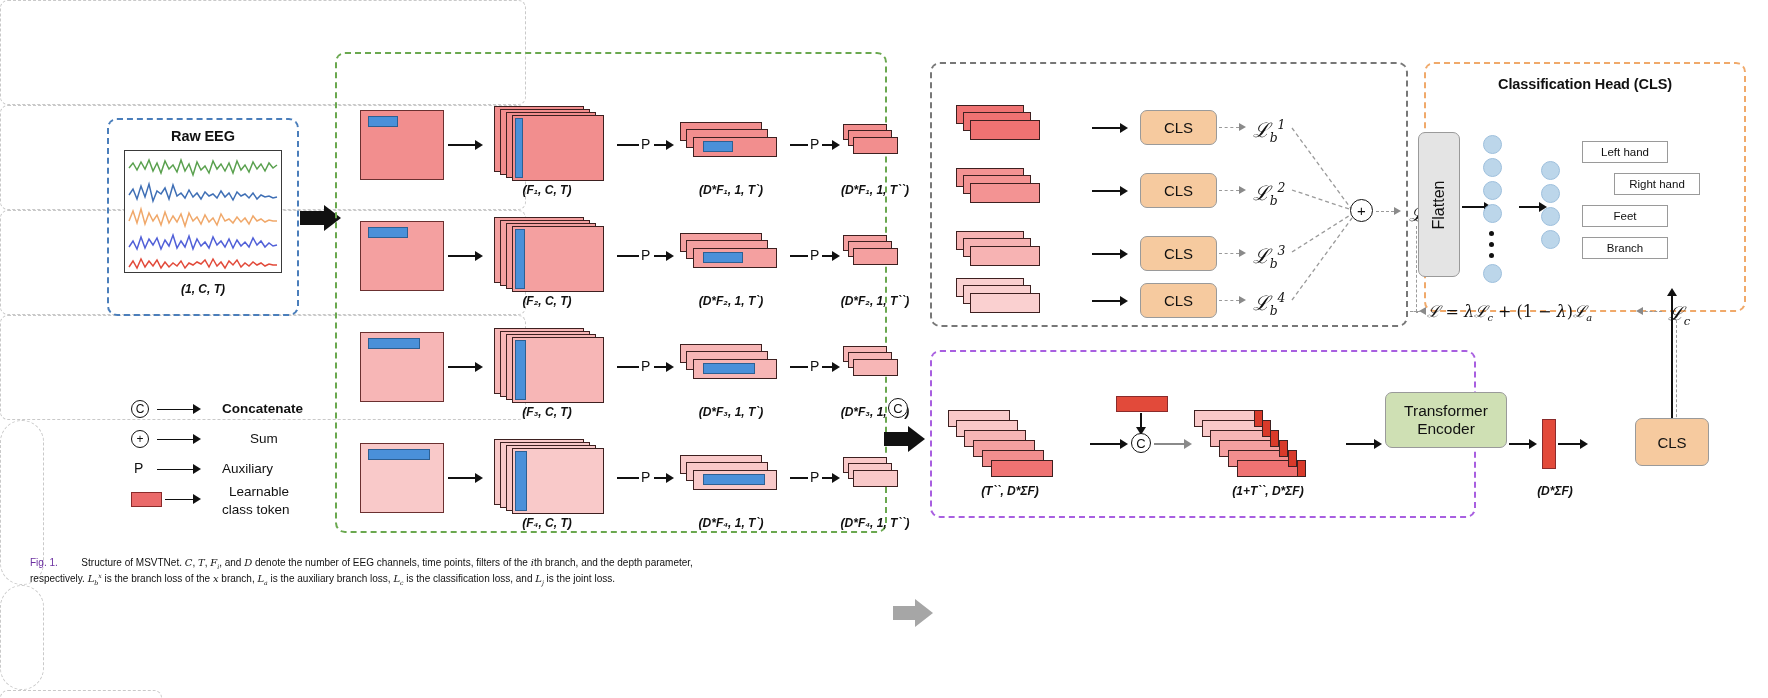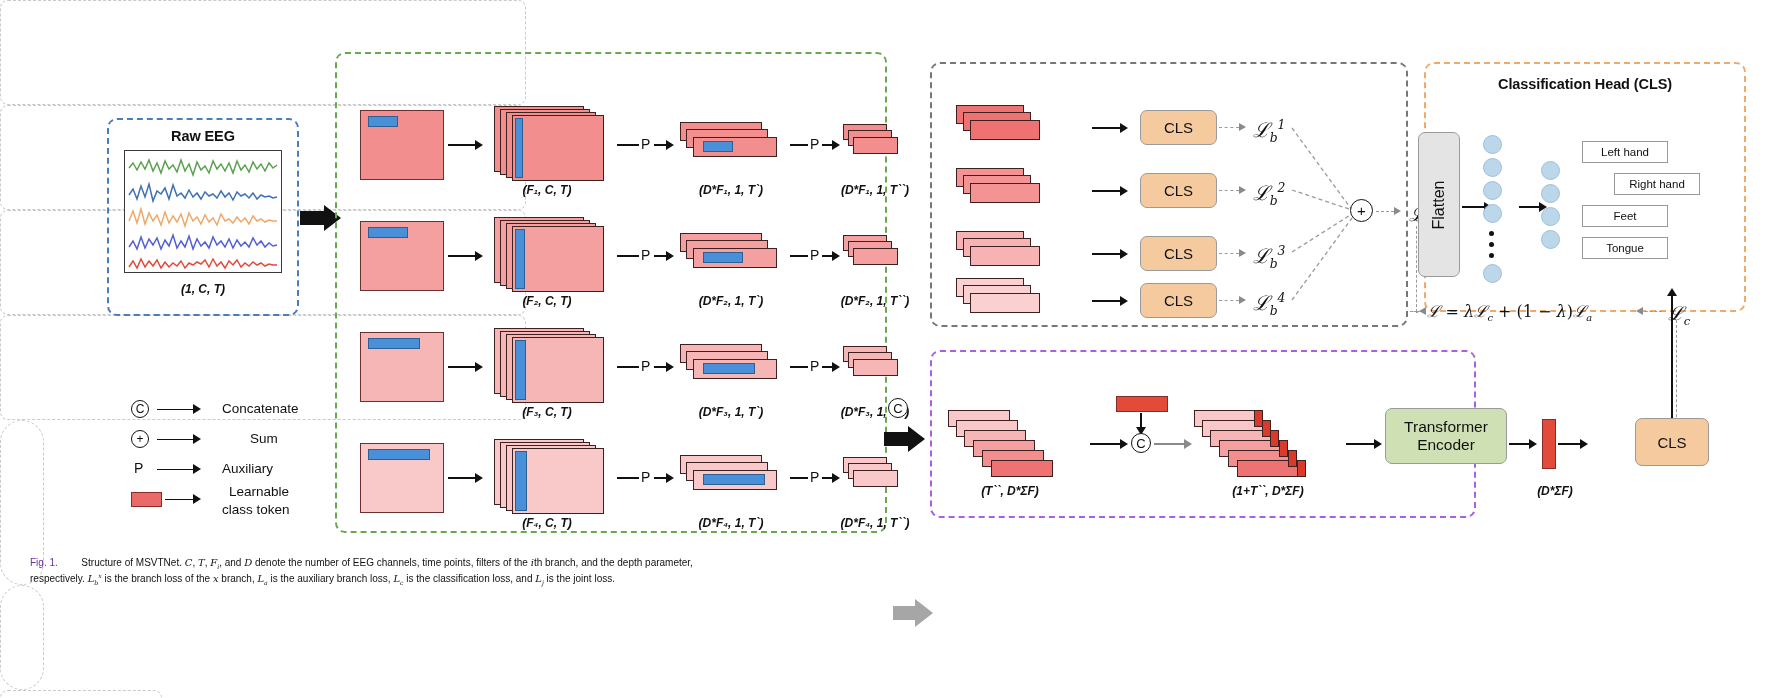--- a/index.html
+++ b/index.html
@@ -177,21 +177,21 @@
   <div class="dims" style="left:107px; top:282px; width:192px;">(1, C, T)</div>
 
   <div class="big-black-arrow">
     <div class="bba-body" style="left:300px; top:211px; width:24px; height:14px;"></div>
     <div class="bba-head" style="left:324px; top:205px;"></div>
   </div>
 
   <div class="op-circle" style="left:131px; top:400px; width:18px; height:18px;">C</div>
   <div class="arrow-line" style="left:157px; top:408.5px; width:36px;"></div>
   <div class="arrow-head" style="left:193px; top:404px;"></div>
-  <div class="legend-label" style="left:222px; top:401px;">Concatenate</div>
+  <div class="legend-label" style="left:222px; top:401px;font-weight:bold;">Concatenate</div>
 
   <div class="op-circle" style="left:131px; top:430px; width:18px; height:18px;">+</div>
   <div class="arrow-line" style="left:157px; top:438.5px; width:36px;"></div>
   <div class="arrow-head" style="left:193px; top:434px;"></div>
   <div class="legend-label" style="left:250px; top:431px;">Sum</div>
 
   <div class="op-letter" style="left:134px; top:429px; top:460px;">P</div>
   <div class="arrow-line" style="left:157px; top:468.5px; width:36px;"></div>
   <div class="arrow-head" style="left:193px; top:464px;"></div>
   <div class="legend-label" style="left:222px; top:461px;">Auxiliary</div>
@@ -475,21 +475,21 @@
   <div class="grp-thin" style="left:1530px; top:152px; width:44px; height:105px; border-radius:22px;"></div>
   <div class="neuron" style="left:1541px; top:161px; width:19px; height:19px;"></div>
   <div class="neuron" style="left:1541px; top:184px; width:19px; height:19px;"></div>
   <div class="neuron" style="left:1541px; top:207px; width:19px; height:19px;"></div>
   <div class="neuron" style="left:1541px; top:230px; width:19px; height:19px;"></div>
 
   <div class="grp-thin" style="left:1564px; top:122px; width:162px; height:155px;"></div>
   <div class="class-chip" style="left:1582px; top:141px; width:86px; height:22px;">Left hand</div>
   <div class="class-chip" style="left:1582px; top:173px; width:86px; height:22px;margin-left:32px;">Right hand</div>
   <div class="class-chip" style="left:1582px; top:205px; width:86px; height:22px;">Feet</div>
-  <div class="class-chip" style="left:1582px; top:237px; width:86px; height:22px;">Tongue</div>
+  <div class="class-chip" style="left:1582px; top:237px; width:86px; height:22px;">Branch</div>
 
   <div class="arrow-vline" style="left:1671px; top:296px; height:140px;"></div>
   <div class="arrow-head-up" style="left:1667px; top:288px;"></div>
 
   <div class="formula" style="left:1427px; top:300px;">
     <span style="font-family:'DejaVu Serif',serif; font-style:italic;">ℒ</span>
     <span> = </span>
     <span style="font-style:italic;">λ</span><span style="font-family:'DejaVu Serif',serif; font-style:italic;">ℒ</span><span class="sub">c</span>
     <span> + (1 − </span><span style="font-style:italic;">λ</span><span>)</span><span style="font-family:'DejaVu Serif',serif; font-style:italic;">ℒ</span><span class="sub">a</span>
   </div>
@@ -539,21 +539,21 @@
     <div class="face" style="left:76px; top:26px; width:9px; height:17px; background:#d93a2a;"></div>
     <div class="face" style="left:85px; top:36px; width:9px; height:17px; background:#d93a2a;"></div>
     <div class="face" style="left:94px; top:46px; width:9px; height:17px; background:#d93a2a;"></div>
     <div class="face" style="left:103px; top:56px; width:9px; height:17px; background:#d93a2a;"></div>
   </div>
   <div class="dims" style="left:1178px; top:484px; width:180px;">(1+T``, D*ΣF)</div>
 
   <div class="arrow-line" style="left:1346px; top:443px; width:28px;"></div>
   <div class="arrow-head" style="left:1374px; top:438.5px;"></div>
 
-  <div class="trf-box" style="left:1385px; top:408px; width:122px; height:56px; left:1385px;">
+  <div class="trf-box" style="left:1385px; top:392px; width:122px; height:56px; left:1385px;">
     <span>
       <span>Transformer</span><br>
       <span>Encoder</span>
     </span>
   </div>
 
   <div class="arrow-line" style="left:1509px; top:443px; width:20px;"></div>
   <div class="arrow-head" style="left:1529px; top:438.5px;"></div>
 
   <div class="legend-swatch" style="left:1542px; top:419px; width:14px; height:50px; background:#e24a3a; border-color:#8a2b2b;"></div>

